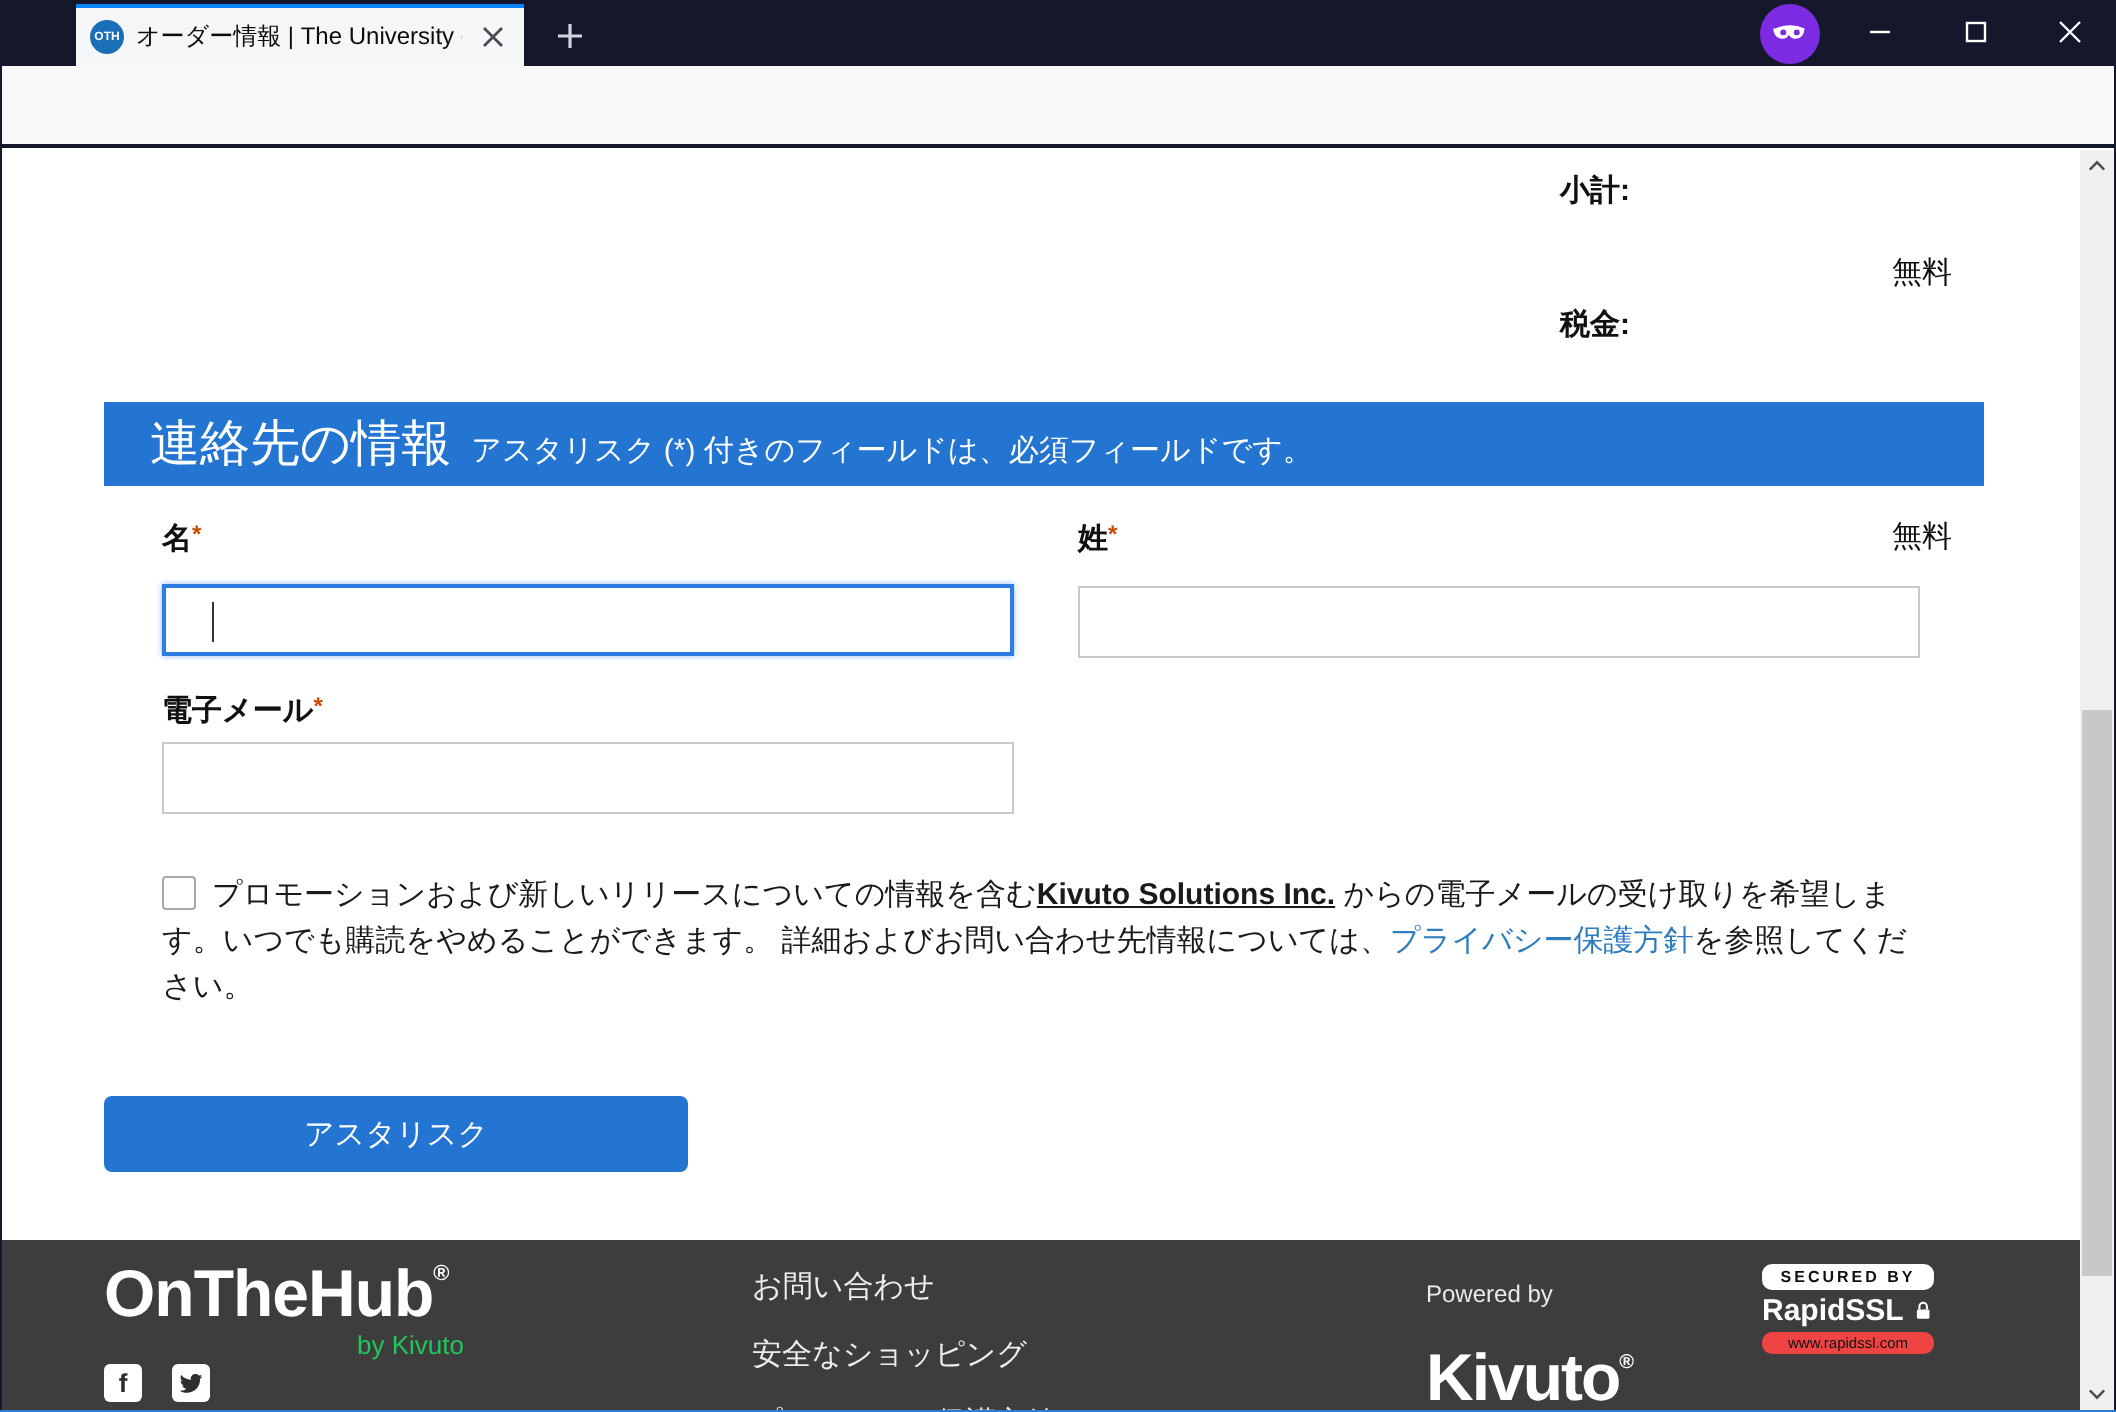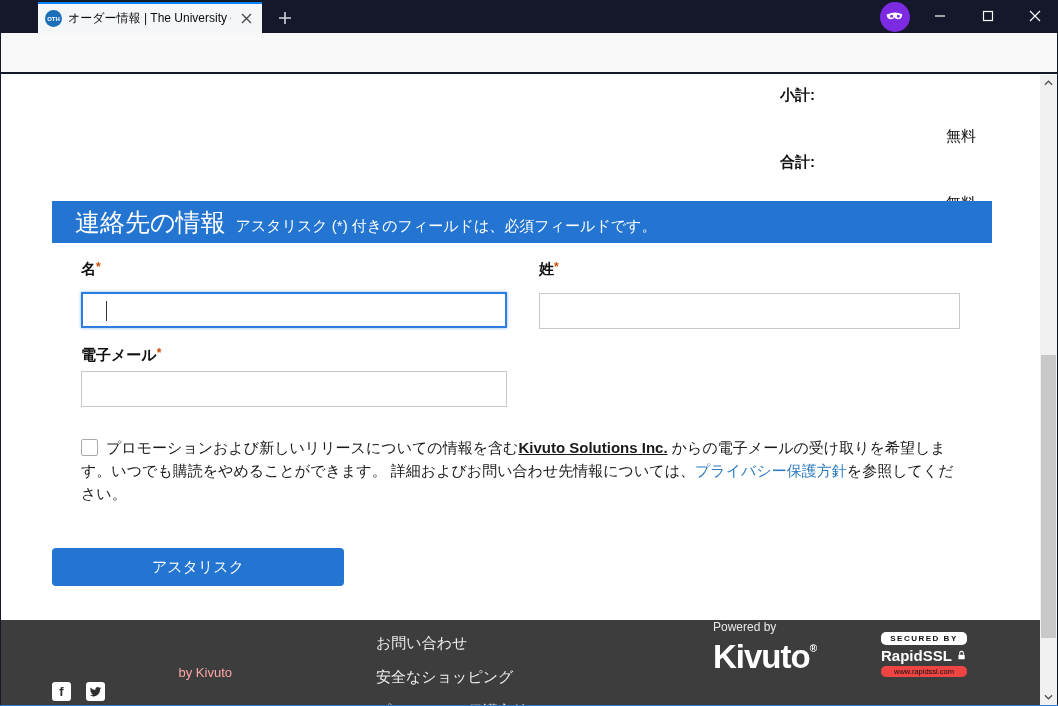--- a/index.html
+++ b/index.html
@@ -85,29 +85,29 @@
   .consent .company { font-weight:bold;text-decoration:underline; }
   .consent a { color:#2e7bbf; text-decoration:none; }
 
   .submit-btn { position:absolute; left:51px; top:473px; width:292px; height:38px; background:#2475d2;
                 border:none; border-radius:4px; color:#fff; font-size:15px; font-family:inherit; cursor:pointer; }
 
   
   .footer { position:absolute; left:0; top:545px; width:1040px; height:86px; background:#3d3d3d; color:#fff; }
   .logo { position:absolute; left:51px; top:8px; font-size:33px; font-weight:bold; letter-spacing:-.5px; }
   .logo sup { font-size:11px; vertical-align:18px; }
-  .logo-sub { position:absolute; left:51px; top:45px; width:180px; text-align:right; font-size:13px; color:#fca5a5; }
+  .logo-sub { position:absolute; left:51px; top:45px; width:180px; text-align:right; font-size:13px; color:#22c55e; }
   .social { position:absolute; left:51px; top:62px; display:flex; gap:15px; }
   .soc-ic { width:19px; height:19px; background:#fff; border-radius:3px; display:flex; align-items:center;
             justify-content:center; color:#2e2e2e; font-weight:bold; font-size:13px; }
   .flinks { position:absolute; left:375px; top:14px; }
   .flinks .flink { display:block; font-size:15px; color:#ededed; text-decoration:none; margin-bottom:15px; }
-  .powered { position:absolute; left:712px; top:0; }
+  .powered { position:absolute; left:712px; top:20px; }
   .powered .pby { font-size:12px; color:#e8e8e8; }
-  .powered .pbrand { font-size:33px; font-weight:bold; letter-spacing:-1px; line-height:30px; }
+  .powered .pbrand { font-size:33px; font-weight:bold; letter-spacing:-1px; line-height:30px;margin-top:13px; }
   .powered .pbrand sup { font-size:10px; vertical-align:16px; }
   .sslbadge { position:absolute; left:880px; top:12px; width:86px; text-align:center; }
   .ssl-top { background:#fff; color:#101010; font-size:8px; font-weight:bold; letter-spacing:1.5px;
              border-radius:5px; padding:2px 0; }
   .ssl-mid { display:flex; align-items:center; justify-content:center; gap:4px; font-size:15px;
              font-weight:bold; padding:2px 0; }
   .ssl-bot { background:#ef4444; color:#101010; font-size:7.5px; border-radius:5px; padding:1px 0; }
 
   svg { display:block; }
 </style>
@@ -252,20 +252,24 @@
 </div>
 
 <div class="content">
 
   <div class="totals">
     <div class="row">
       <span class="lbl">小計:</span>
       <span class="val">無料</span>
     </div>
     <div class="row">
+      <span class="lbl">税金:</span>
+      <span class="val">--</span>
+    </div>
+    <div class="row">
       <span class="lbl">合計:</span>
       <span class="val">無料</span>
     </div>
   </div>
 
   <div class="section-header">
     <span class="section-title">連絡先の情報</span>
     <span class="section-sub">アスタリスク (*) 付きのフィールドは、必須フィールドです。</span>
   </div>
 
@@ -278,20 +282,21 @@
   <input class="txt-input in-ln" type="text" style="">
   <input class="txt-input in-em" type="text" style="">
 
   <div class="consent">
     <span class="checkbox"></span><span>プロモーションおよび新しいリリースについての情報を含む</span><span class="company">Kivuto Solutions Inc.</span><span> からの電子メールの受け取りを希望します。いつでも購読をやめることができます。 詳細およびお問い合わせ先情報については、</span><a href="#">プライバシー保護方針</a><span>を参照してください。</span>
   </div>
 
   <button class="submit-btn">アスタリスク</button>
 
   <div class="footer">
+    <div class="logo"><span>OnTheHub</span><sup>®</sup></div>
     <div class="logo-sub">by Kivuto</div>
     <div class="social">
       <span class="soc-ic">f</span>
       <span class="soc-ic">
         <svg width="13" height="13" viewBox="0 0 16 16">
             <path d="M15 3.8c-.5.2-1 .4-1.6.5.6-.4 1-0.9 1.2-1.6-.5.3-1.1.6-1.8.7-.5-.6-1.3-.9-2.1-.9-1.6 0-2.9 1.3-2.9 2.9 0 .2 0 .4.1.7C5.5 5.9 3.4 4.8 2 3.1c-.3.4-.4.9-.4 1.5 0 1 .5 1.9 1.3 2.4-.5 0-.9-.1-1.3-.4v.1c0 1.4 1 2.6 2.3 2.8-.2.1-.5.1-.8.1-.2 0-.4 0-.5-.1.4 1.2 1.4 2 2.7 2-1 .8-2.2 1.2-3.6 1.2H1c1.3.8 2.8 1.3 4.4 1.3 5.3 0 8.2-4.4 8.2-8.2v-.4c.6-.4 1-.9 1.4-1.6z" fill="#2e2e2e"></path>
           </svg>
       </span>
     </div>
     <div class="flinks">

